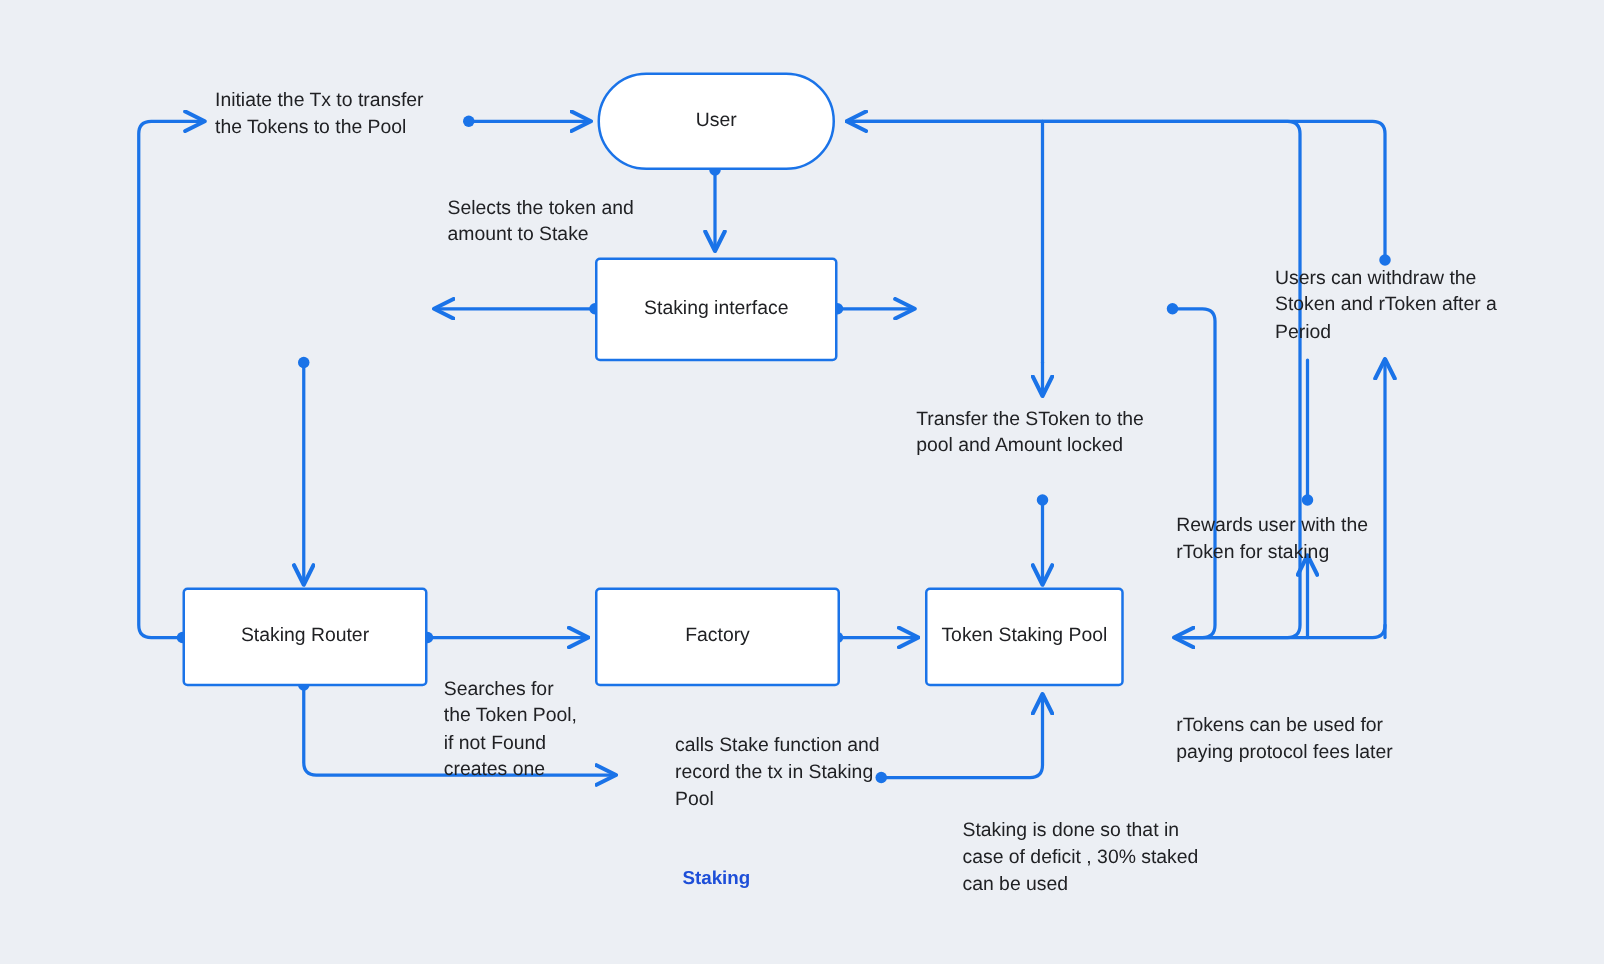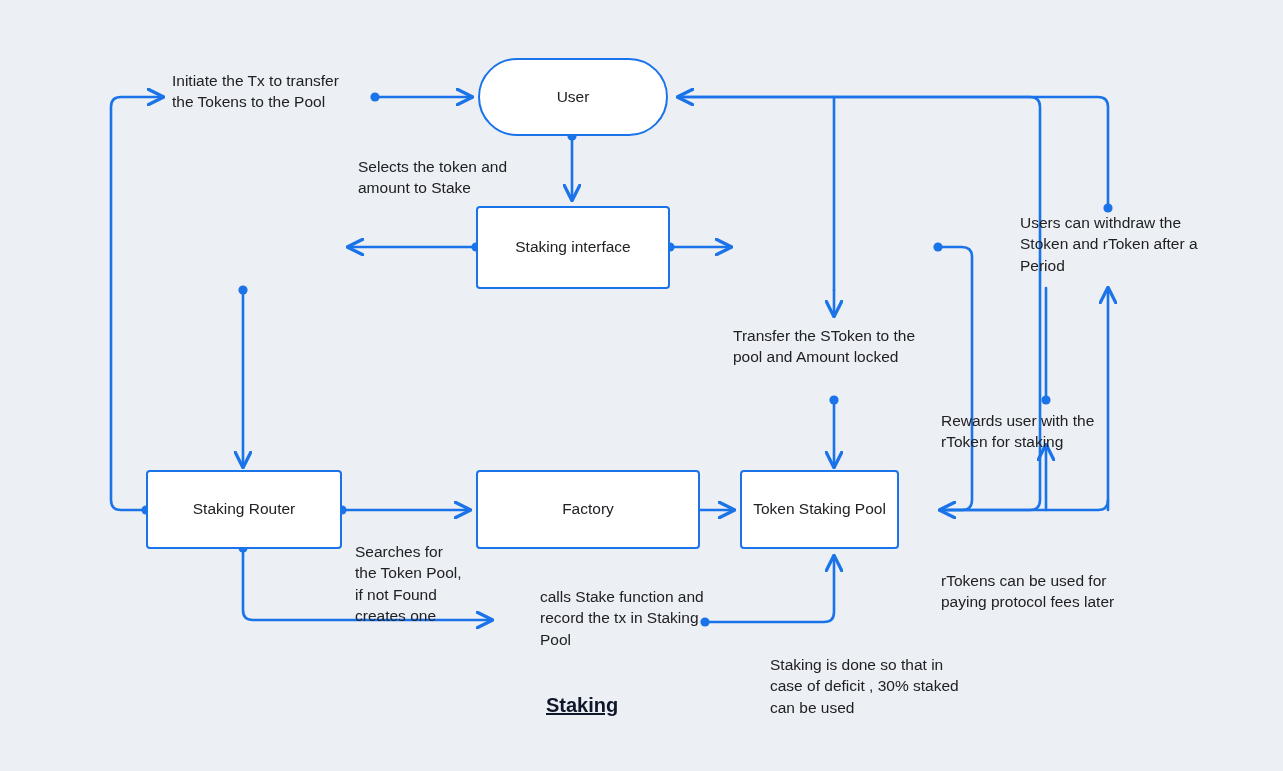--- a/index.html
+++ b/index.html
@@ -61,25 +61,24 @@
   .anno {
     position: absolute;
     color: #202124;
     font-size: 15.5px;
     line-height: 1.38;
     white-space: pre-line;
     z-index: 4;
   }
   .title {
     position: absolute;
-    color: #0f172a;
-    font-size: 20px;
+    color: #1d4ed8;
+    font-size: 15px;
     font-weight: bold;
     z-index: 4;
-    text-decoration: underline;
   }
 </style>
 </head>
 <body>
 
 <div id="canvas">
 
   <svg id="wires" viewBox="0 0 1283 771" xmlns="http://www.w3.org/2000/svg">
     <defs>
       <marker id="arrow" viewBox="0 0 12 12" refX="10.5" refY="6" markerWidth="7.2" markerHeight="7.2" orient="auto-start-reverse">
@@ -150,21 +149,21 @@
   <div class="node rect" style="left:476px; top:206px; width:194px; height:83px;">
     <span class="node-label">Staking interface</span>
   </div>
 
 
 
   <div class="node rect" style="left:146px; top:470px; width:196px; height:79px;">
     <span class="node-label">Staking Router</span>
   </div>
 
-  <div class="node rect" style="left:476px; top:470px; width:224px; height:79px;">
+  <div class="node rect" style="left:476px; top:470px; width:196px; height:79px;">
     <span class="node-label">Factory</span>
   </div>
 
   <div class="node rect" style="left:740px; top:470px; width:159px; height:79px;">
     <span class="node-label">Token Staking Pool</span>
   </div>
 
   <div class="anno" style="left:358px; top:156px;">Selects the token and
 amount to Stake</div>
 

